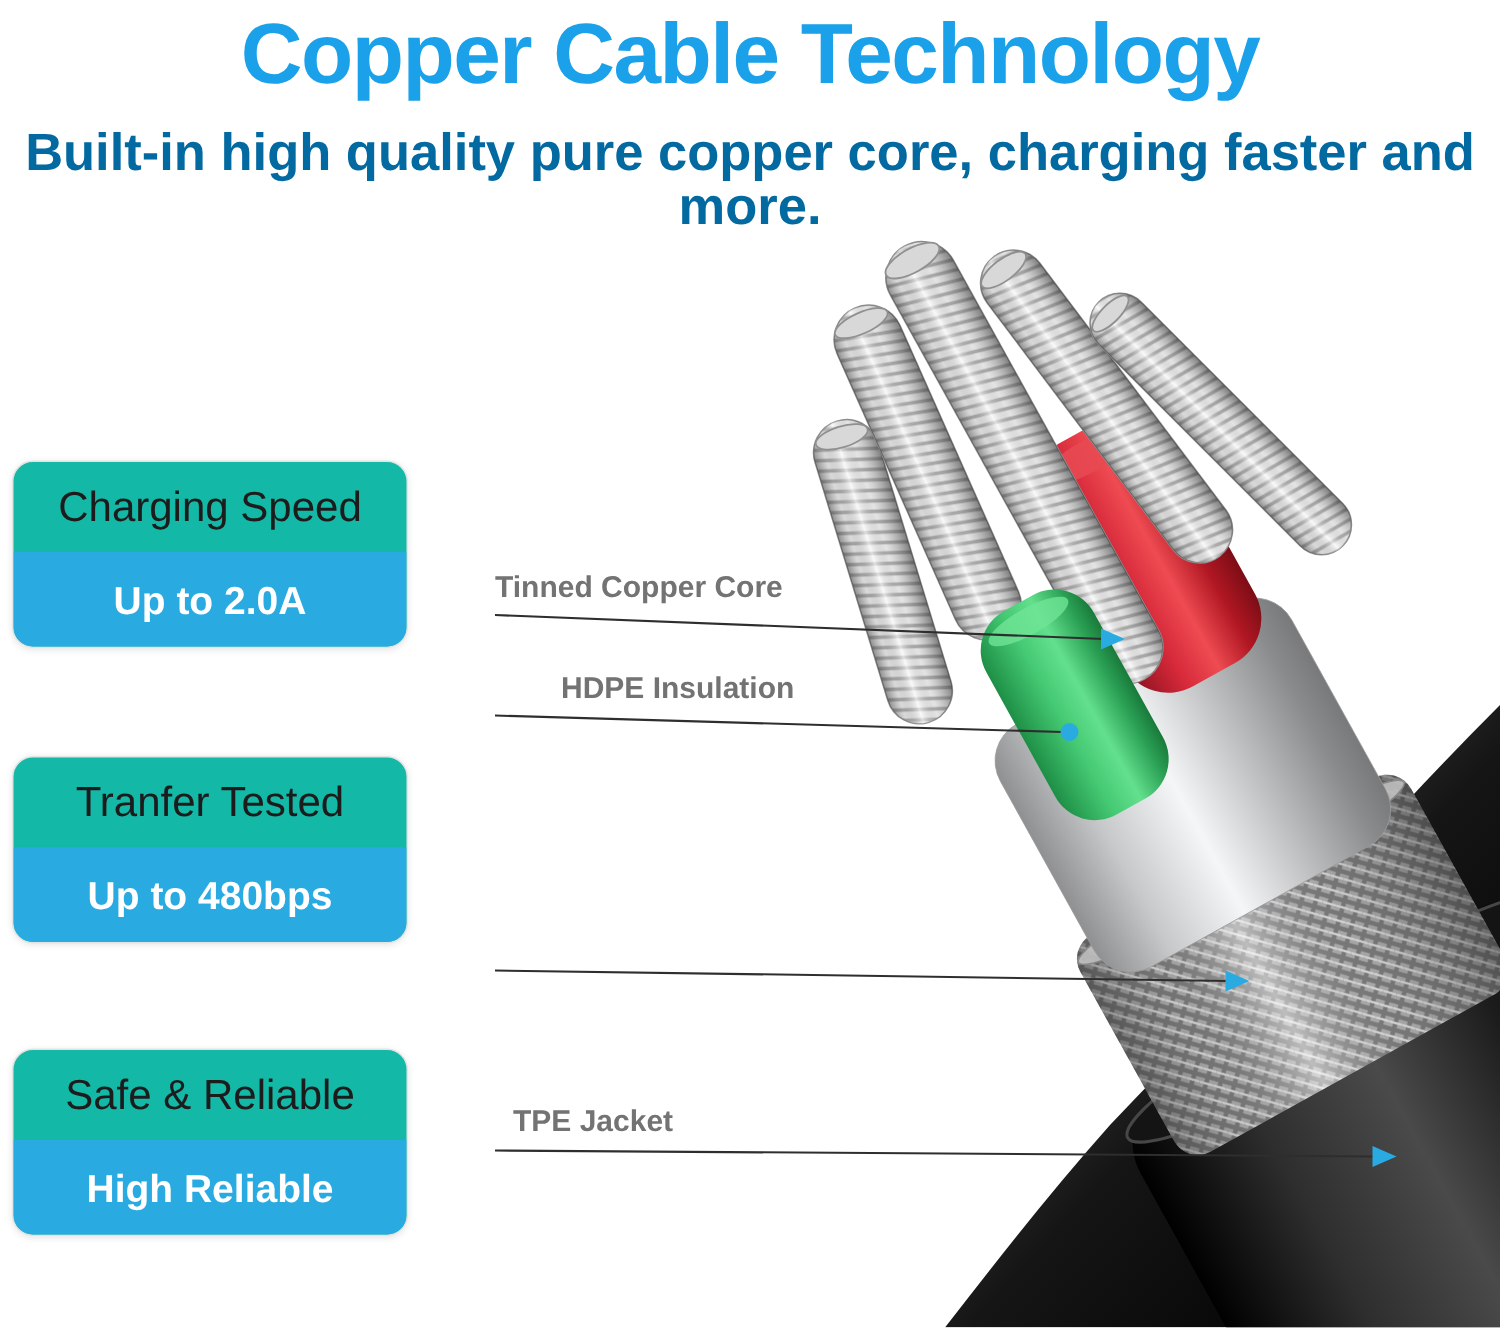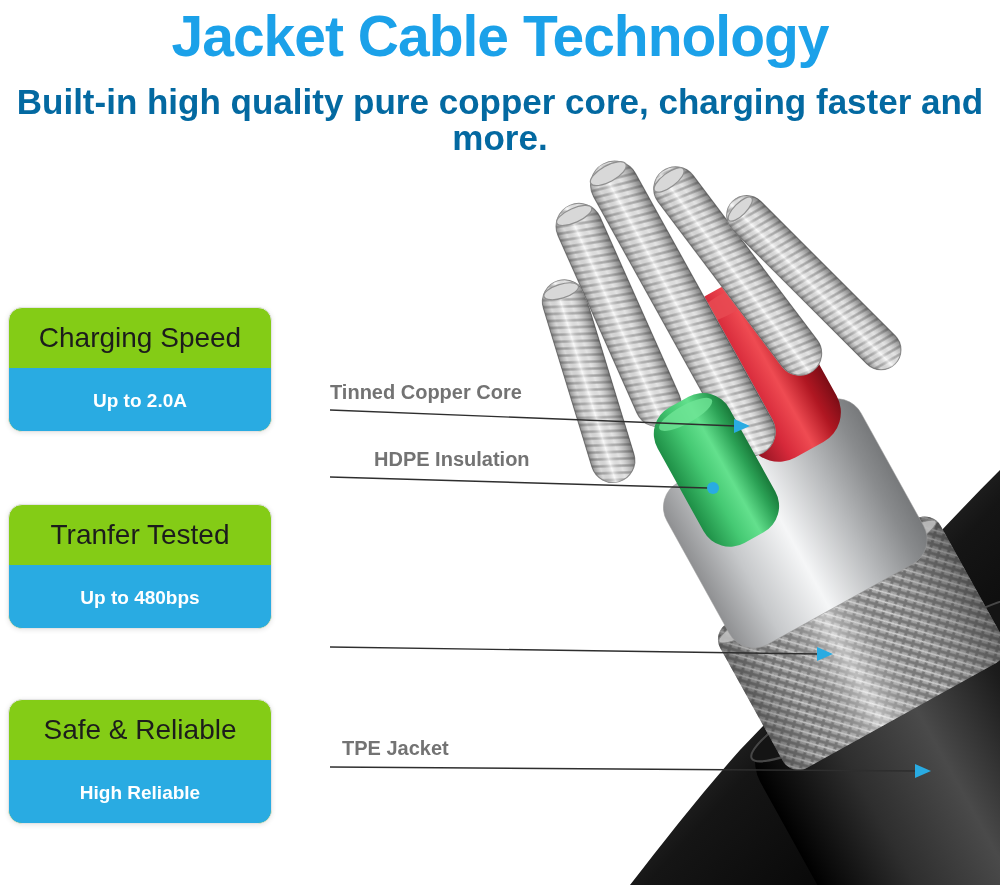--- a/index.html
+++ b/index.html
@@ -12,30 +12,30 @@
     text-align:center; font-size:57px; font-weight:bold;
     color:#1BA1E9; letter-spacing:-1px; line-height:68px;
   }
   .subtitle {
     position:absolute; top:84px; left:0; width:100%;
     text-align:center; font-size:35px; font-weight:bold;
     color:#0369a1; line-height:36px;
   }
   .card {
     position:absolute; left:8px; width:264px; height:125px;
-    border-radius:14px; overflow:hidden; background:#84cc16;
+    border-radius:14px; overflow:hidden; background:#14b8a6;
     border:1px solid #e4e4e4; box-shadow:0 1px 5px rgba(0,0,0,0.10);
   }
   .card-heading {
     height:60px; display:flex; align-items:center; justify-content:center;
     font-size:28px; color:#1c1c1c;
   }
   .card-value {
     height:65px; display:flex; align-items:center; justify-content:center;
-    font-size:19px; font-weight:bold; color:#ffffff; background:#29ABE2;
+    font-size:26px; font-weight:bold; color:#ffffff; background:#29ABE2;
   }
   .card1 { top:307px; } .card2 { top:504px; } .card3 { top:699px; }
   .callout {
     position:absolute; font-size:20px; font-weight:bold; color:#737373;
     white-space:nowrap;
   }
   .co1 { left:330px; top:381px; }
   .co2 { left:330px; top:448px;margin-left:44px; }
   .co3 { left:330px; top:616px; }
   .co4 { left:342px; top:737px; }
@@ -160,21 +160,21 @@
       <line x1="330" y1="767" x2="917" y2="771"></line>
     </g>
     <g fill="#29ABE2">
       <polygon points="734,419 750,426 734,433"></polygon>
       <circle cx="713" cy="488" r="6"></circle>
       <polygon points="817,647 833,654 817,661"></polygon>
       <polygon points="915,764 931,771 915,778"></polygon>
     </g>
   </svg>
 
-  <h1 class="title">Jacket Cable Technology</h1>
+  <h1 class="title">Copper Cable Technology</h1>
   <div class="subtitle">Built-in high quality pure copper core, charging faster and more.</div>
 
   <div class="card card1">
     <div class="card-heading">Charging Speed</div>
     <div class="card-value">Up to 2.0A</div>
   </div>
 
   <div class="card card2">
     <div class="card-heading">Tranfer Tested</div>
     <div class="card-value">Up to 480bps</div>

